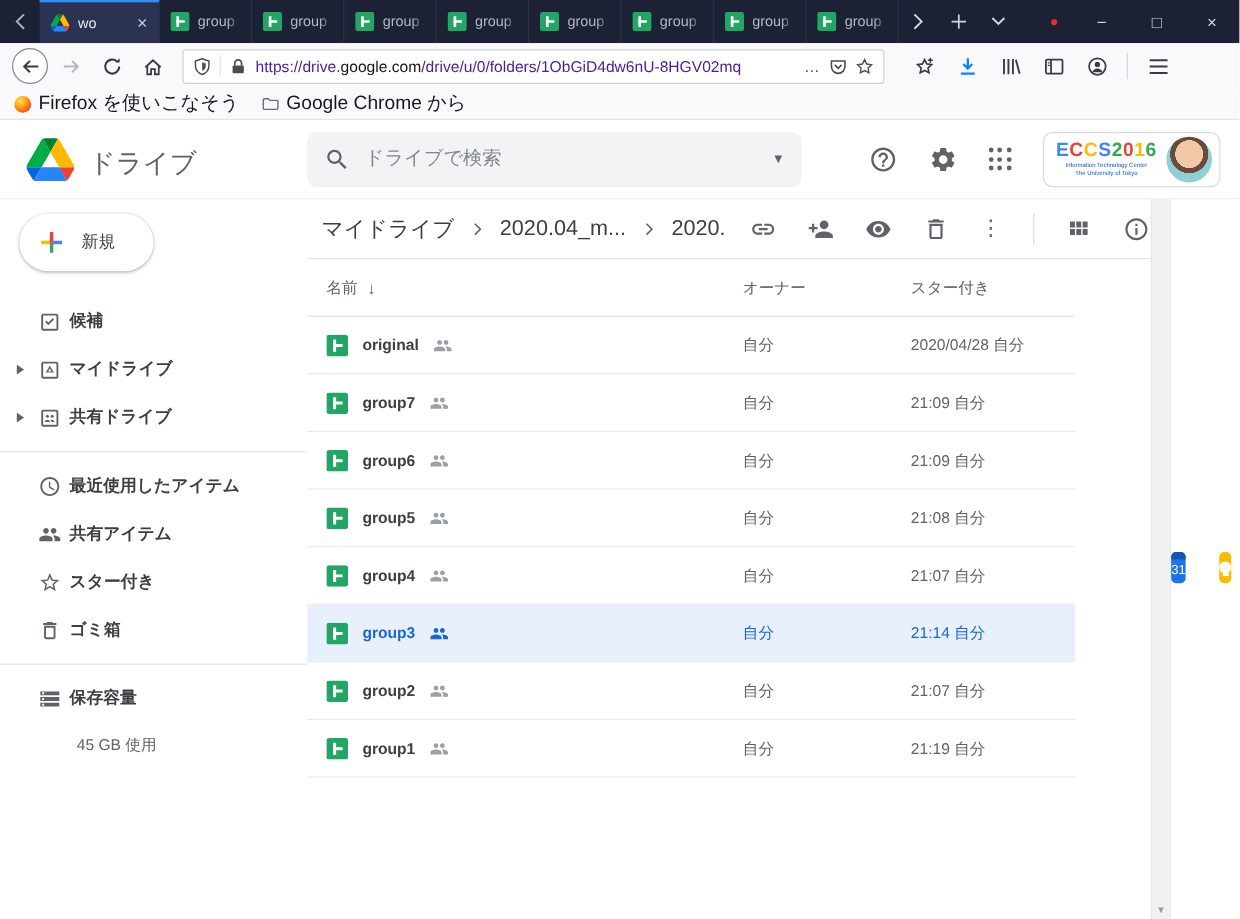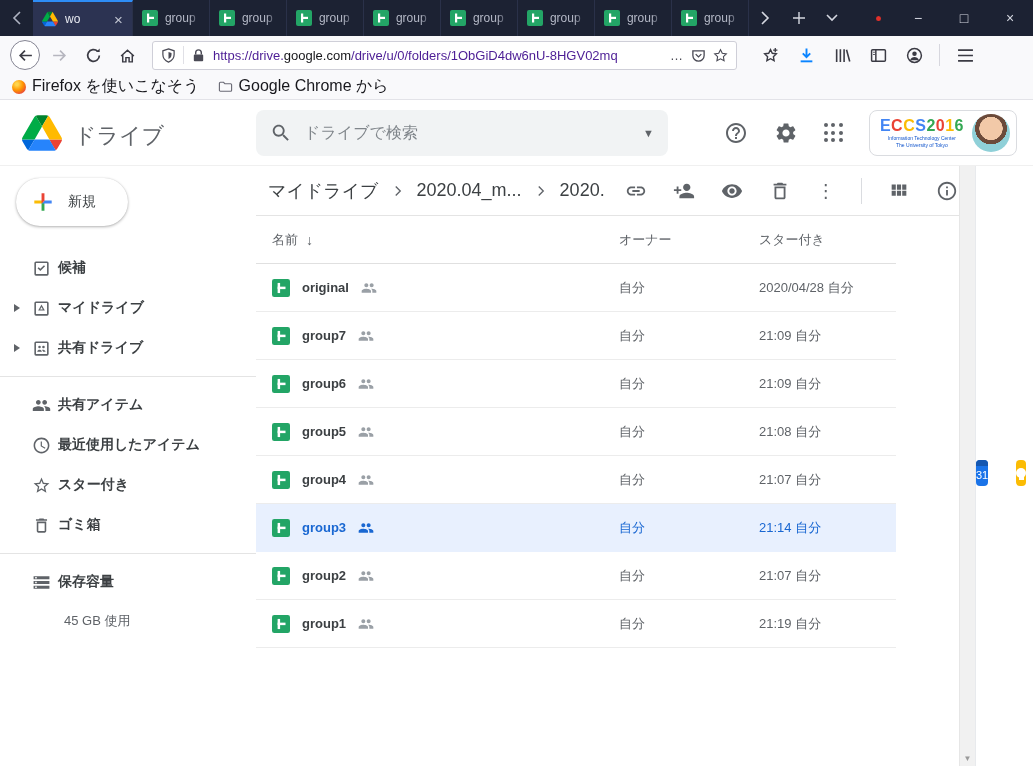--- a/index.html
+++ b/index.html
@@ -477,33 +477,33 @@
                 <path fill="#5f6368" d="M6.5 16c.5-1.7 1.7-2.5 3-2.5s2.5.8 3 2.5zM12.6 13.8c1.1-.4 3.9-.1 4.6 2.2h-3.1c-.2-.9-.8-1.7-1.5-2.2z"></path>
               </svg>
             </span>
             <span class="side-label">共有ドライブ</span>
           </div>
           <div class="side-divider"></div>
           <div class="side-item">
             <span class="caret"></span>
             <span class="side-icon">
               <svg viewBox="0 0 24 24">
-                <path fill="#5f6368" d="M16 11c1.66 0 2.99-1.34 2.99-3S17.66 5 16 5c-1.66 0-3 1.34-3 3s1.34 3 3 3zm-8 0c1.66 0 2.99-1.34 2.99-3S9.66 5 8 5C6.34 5 5 6.34 5 8s1.34 3 3 3zm0 2c-2.33 0-7 1.17-7 3.5V19h14v-2.5c0-2.33-4.67-3.5-7-3.5zm8 0c-.29 0-.62.02-.97.05 1.16.84 1.97 1.97 1.97 3.45V19h6v-2.5c0-2.33-4.67-3.5-7-3.5z"></path>
-              </svg>
-            </span>
-            <span class="side-label">共有アイテム</span>
+                <path fill="#5f6368" d="M11.99 2C6.47 2 2 6.48 2 12s4.47 10 9.99 10C17.52 22 22 17.52 22 12S17.52 2 11.99 2zM12 20c-4.42 0-8-3.58-8-8s3.58-8 8-8 8 3.58 8 8-3.58 8-8 8zm.5-13H11v6l5.25 3.15.75-1.23-4.5-2.67z"></path>
+              </svg>
+            </span>
+            <span class="side-label">最近使用したアイテム</span>
           </div>
           <div class="side-item">
             <span class="caret"></span>
             <span class="side-icon">
               <svg viewBox="0 0 24 24">
-                <path fill="#5f6368" d="M11.99 2C6.47 2 2 6.48 2 12s4.47 10 9.99 10C17.52 22 22 17.52 22 12S17.52 2 11.99 2zM12 20c-4.42 0-8-3.58-8-8s3.58-8 8-8 8 3.58 8 8-3.58 8-8 8zm.5-13H11v6l5.25 3.15.75-1.23-4.5-2.67z"></path>
-              </svg>
-            </span>
-            <span class="side-label">最近使用したアイテム</span>
+                <path fill="#5f6368" d="M16 11c1.66 0 2.99-1.34 2.99-3S17.66 5 16 5c-1.66 0-3 1.34-3 3s1.34 3 3 3zm-8 0c1.66 0 2.99-1.34 2.99-3S9.66 5 8 5C6.34 5 5 6.34 5 8s1.34 3 3 3zm0 2c-2.33 0-7 1.17-7 3.5V19h14v-2.5c0-2.33-4.67-3.5-7-3.5zm8 0c-.29 0-.62.02-.97.05 1.16.84 1.97 1.97 1.97 3.45V19h6v-2.5c0-2.33-4.67-3.5-7-3.5z"></path>
+              </svg>
+            </span>
+            <span class="side-label">共有アイテム</span>
           </div>
           <div class="side-item">
             <span class="caret"></span>
             <span class="side-icon">
               <svg viewBox="0 0 24 24">
                 <path fill="#5f6368" d="M22 9.24l-7.19-.62L12 2 9.19 8.63 2 9.24l5.46 4.73L5.82 21 12 17.27 18.18 21l-1.63-7.03L22 9.24zM12 15.4l-3.76 2.27 1-4.28-3.32-2.88 4.38-.38L12 6.1l1.71 4.04 4.38.38-3.32 2.88 1 4.28L12 15.4z"></path>
               </svg>
             </span>
             <span class="side-label">スター付き</span>
           </div>

